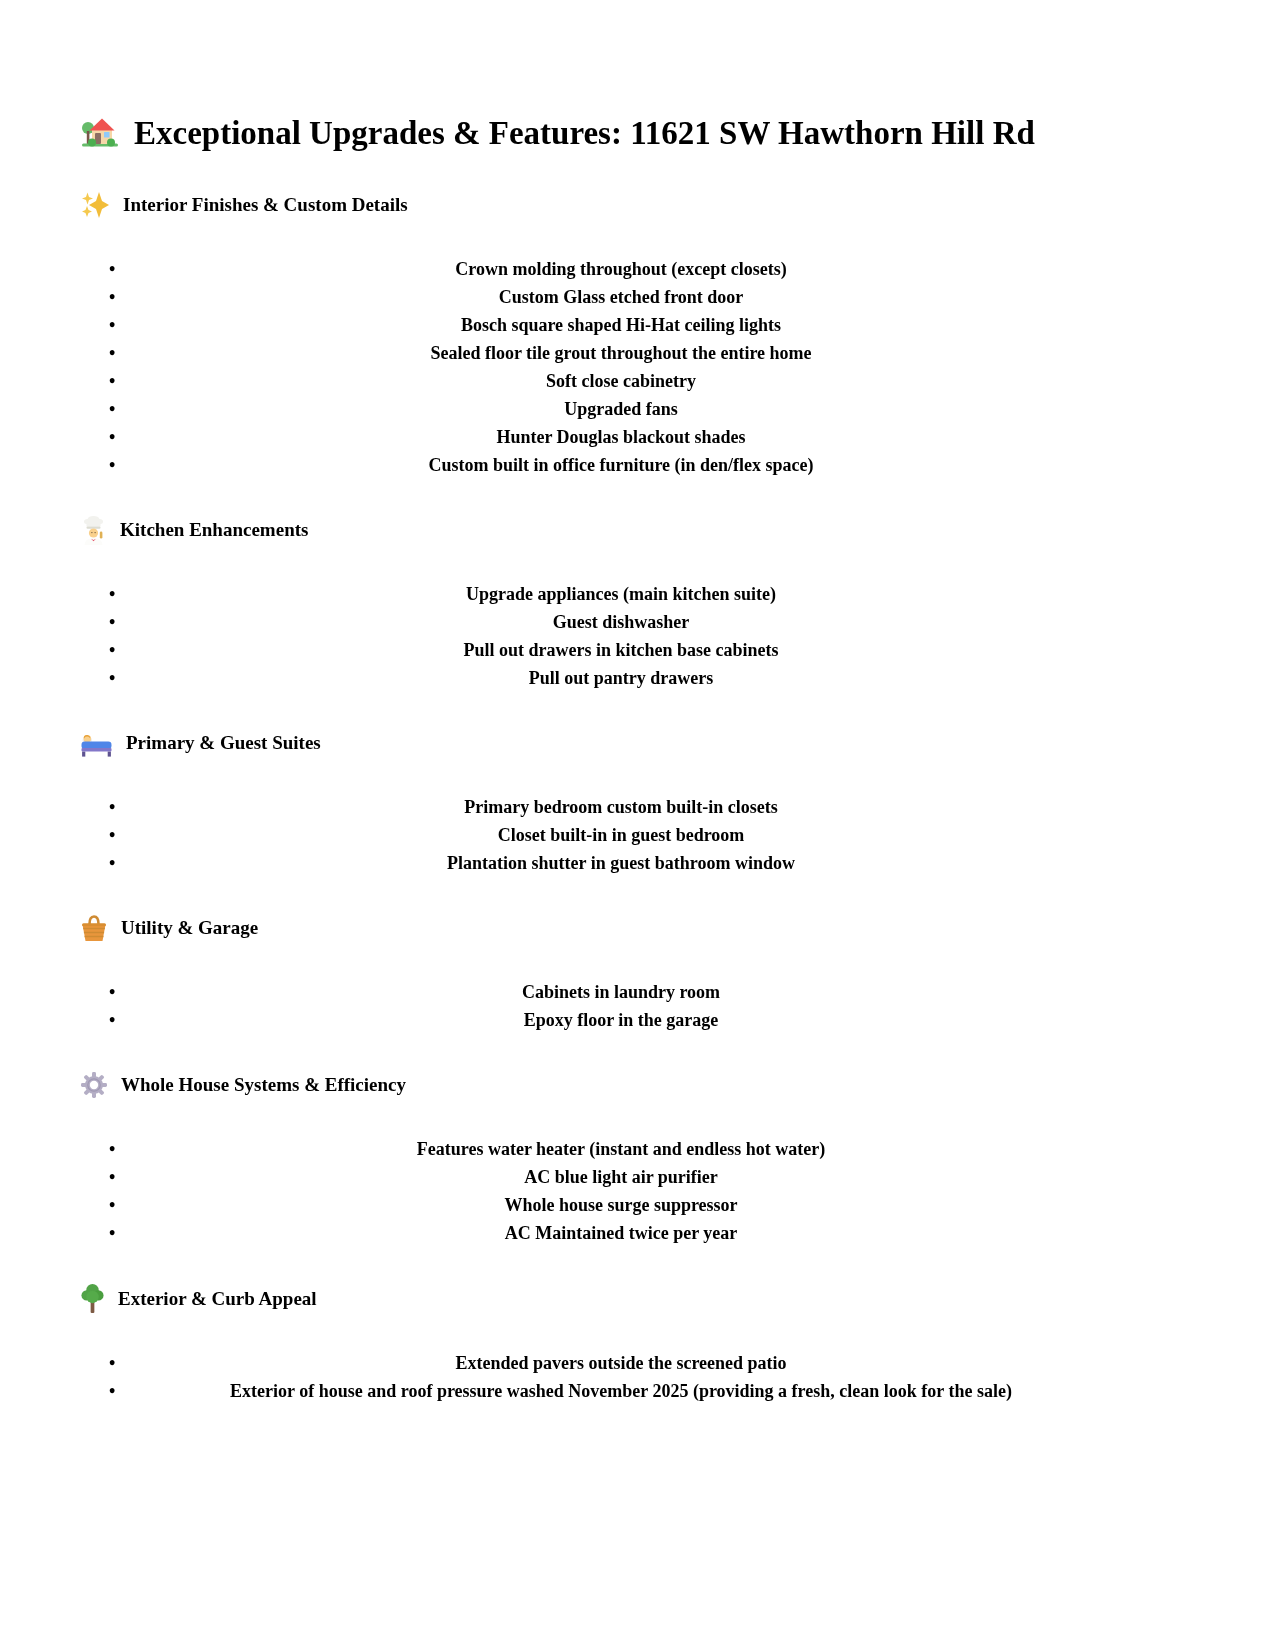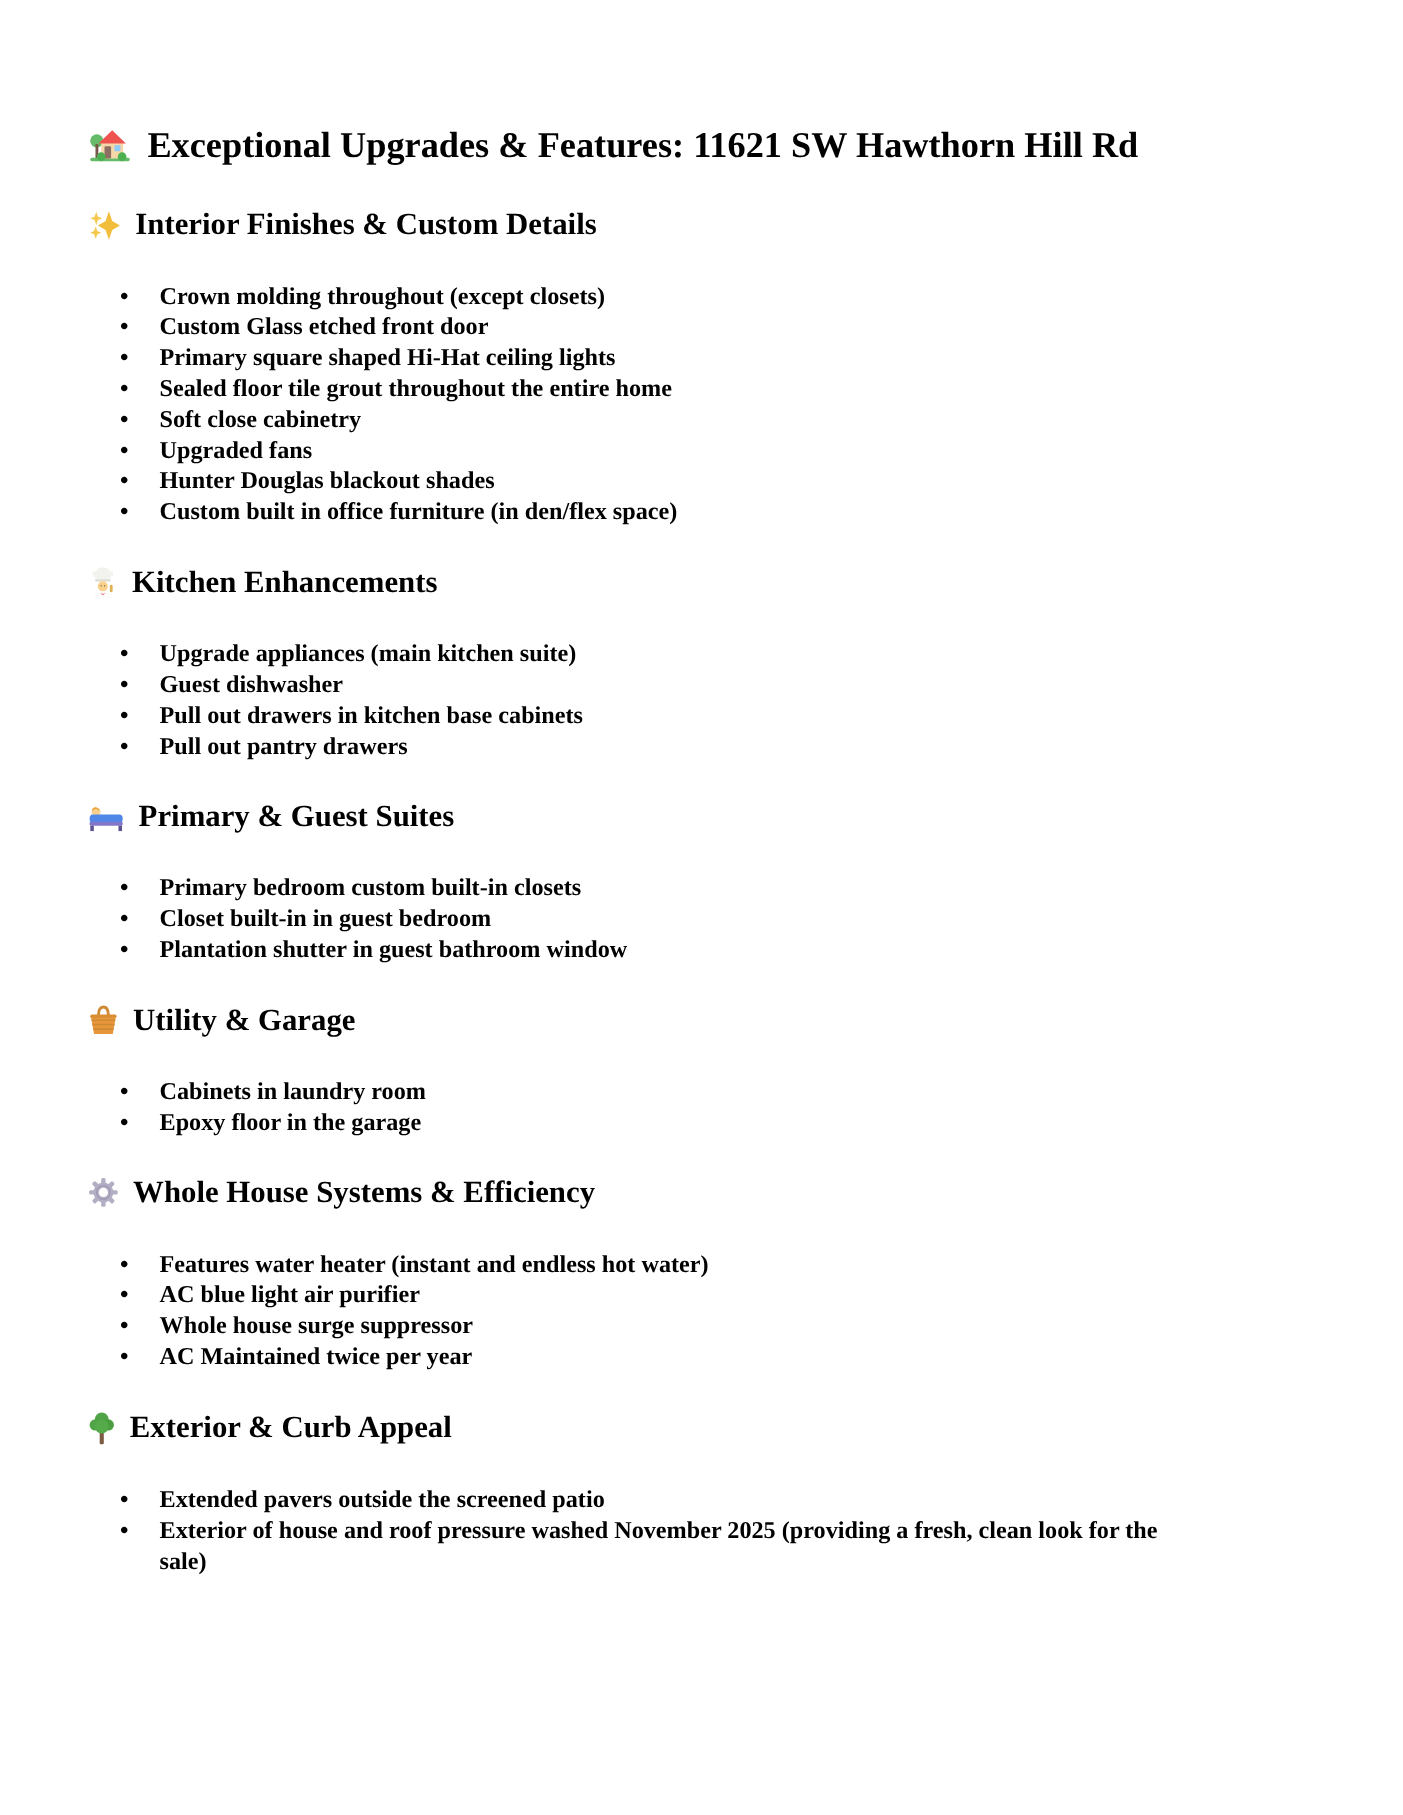--- a/index.html
+++ b/index.html
@@ -19,37 +19,38 @@
     display: flex;
     align-items: center;
     gap: 14px;
     font-size: 33px;
     line-height: 42px;
     margin: 0 0 36px 0;
     white-space: nowrap;
   }
   .h2 {
     display: flex;
-    align-items: flex-start;
+    align-items: center;
     gap: 13px;
-    font-size: 28px;
+    font-size: 19px;
     line-height: 30px;
     margin: 0 0 35px 0;
     white-space: nowrap;
   }
   .list {
     list-style: none;
     margin: 0 0 36px 0;
     padding: 0;
   }
   .list li {
     position: relative;
     padding-left: 65px;
-    font-size: 22px;
+    font-size: 18px;
     line-height: 28px;
+    text-align: center;
   }
   .list li::before {
     content: "\2022";
     position: absolute;
     left: 29px;
     top: 0;
   }
   .icon { display: inline-flex; flex: 0 0 auto; align-items: center; }
   .icon svg { display: block; }
 </style>
@@ -82,21 +83,21 @@
           <path d="M19 2 L22 11 L29 15 L22 19 L19 28 L16 19 L9 15 L16 11 Z" fill="#f2bd3a"></path>
           <path d="M7.5 2.5 L9 7 L13 8.5 L9 10 L7.5 14.5 L6 10 L2 8.5 L6 7 Z" fill="#f5c94e"></path>
           <path d="M7 16 L8.5 20 L12 21.5 L8.5 23 L7 27 L5.5 23 L2 21.5 L5.5 20 Z" fill="#f5c94e"></path>
         </svg>
       </span>
       <span>Interior Finishes &amp; Custom Details</span>
     </h2>
     <ul class="list">
       <li>Crown molding throughout (except closets)</li>
       <li>Custom Glass etched front door</li>
-      <li>Primary square shaped Hi-Hat ceiling lights</li>
+      <li>Bosch square shaped Hi-Hat ceiling lights</li>
       <li>Sealed floor tile grout throughout the entire home</li>
       <li>Soft close cabinetry</li>
       <li>Upgraded fans</li>
       <li>Hunter Douglas blackout shades</li>
       <li>Custom built in office furniture (in den/flex space)</li>
     </ul>
   </section>
 
   <section>
     <h2 class="h2">

